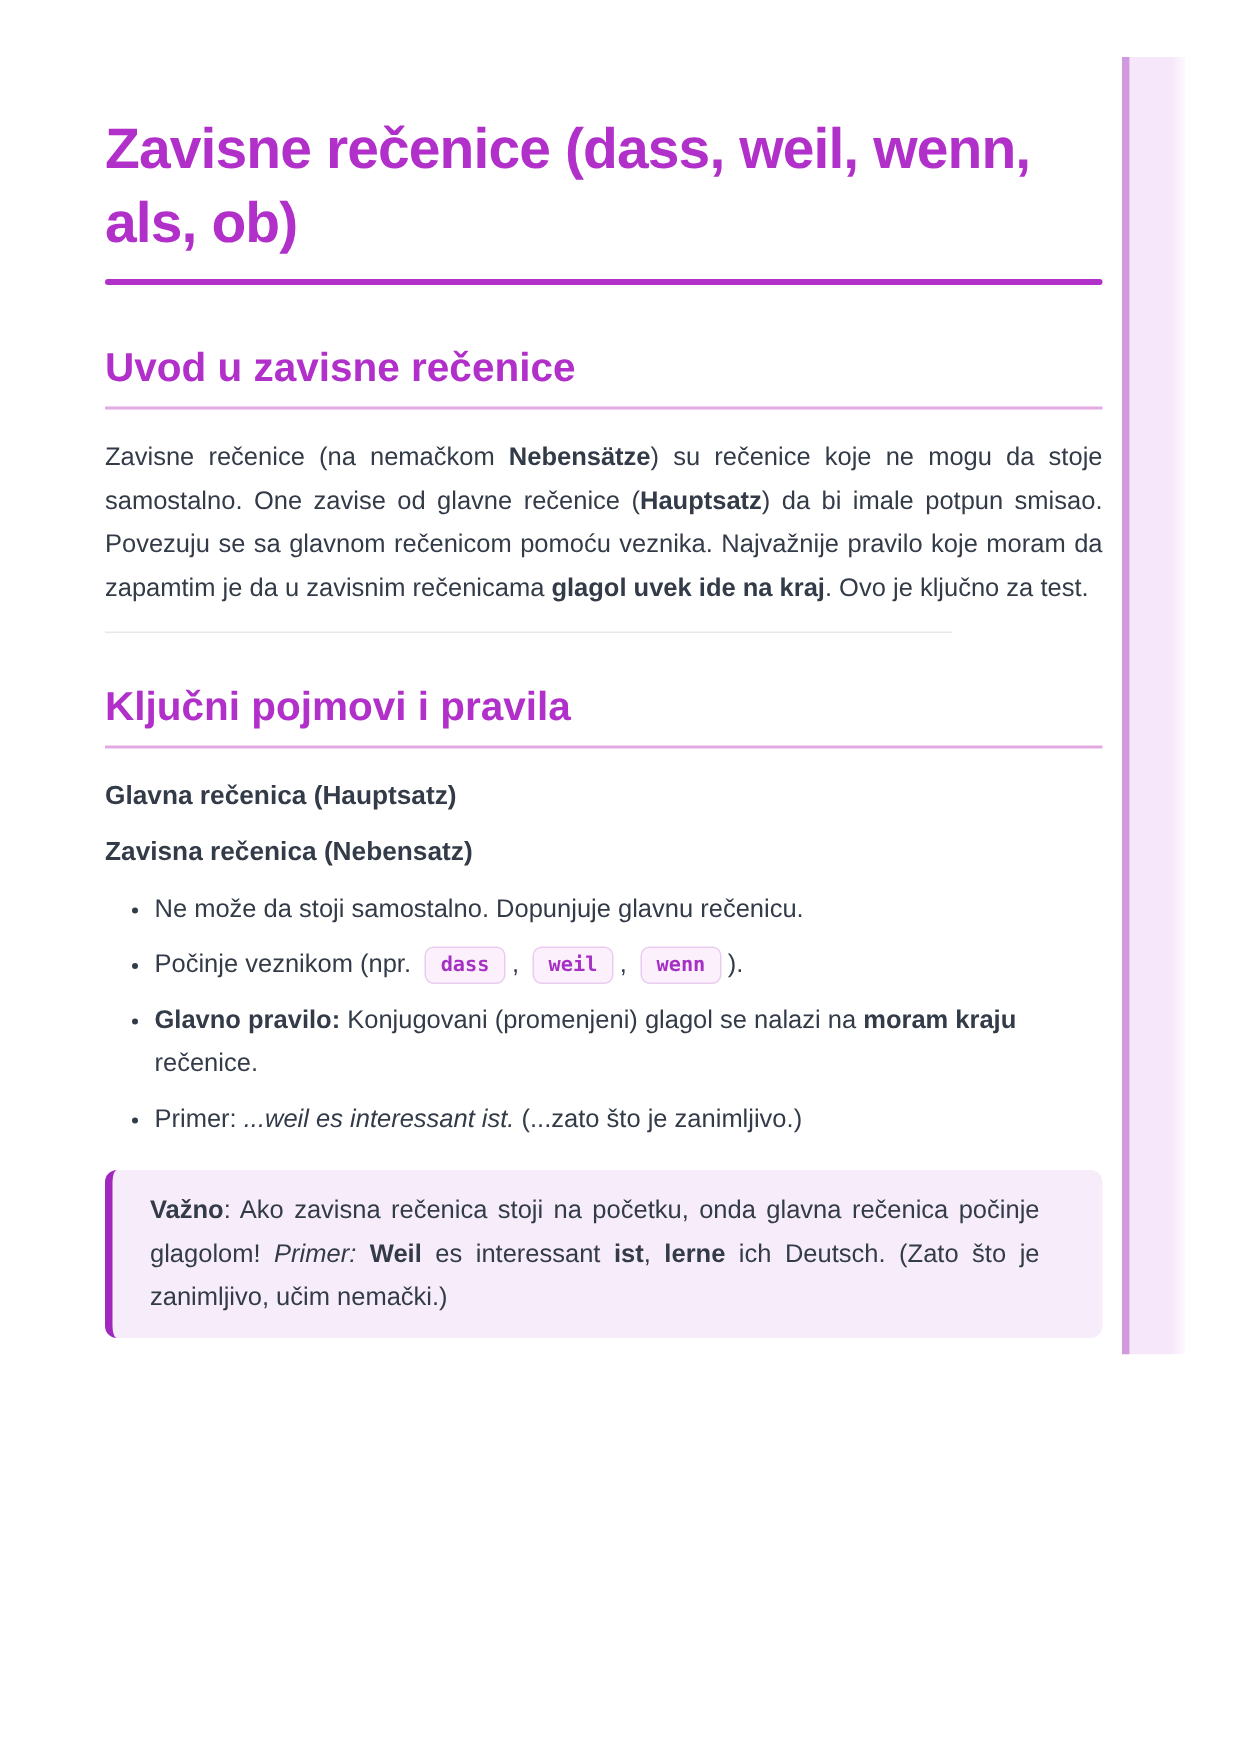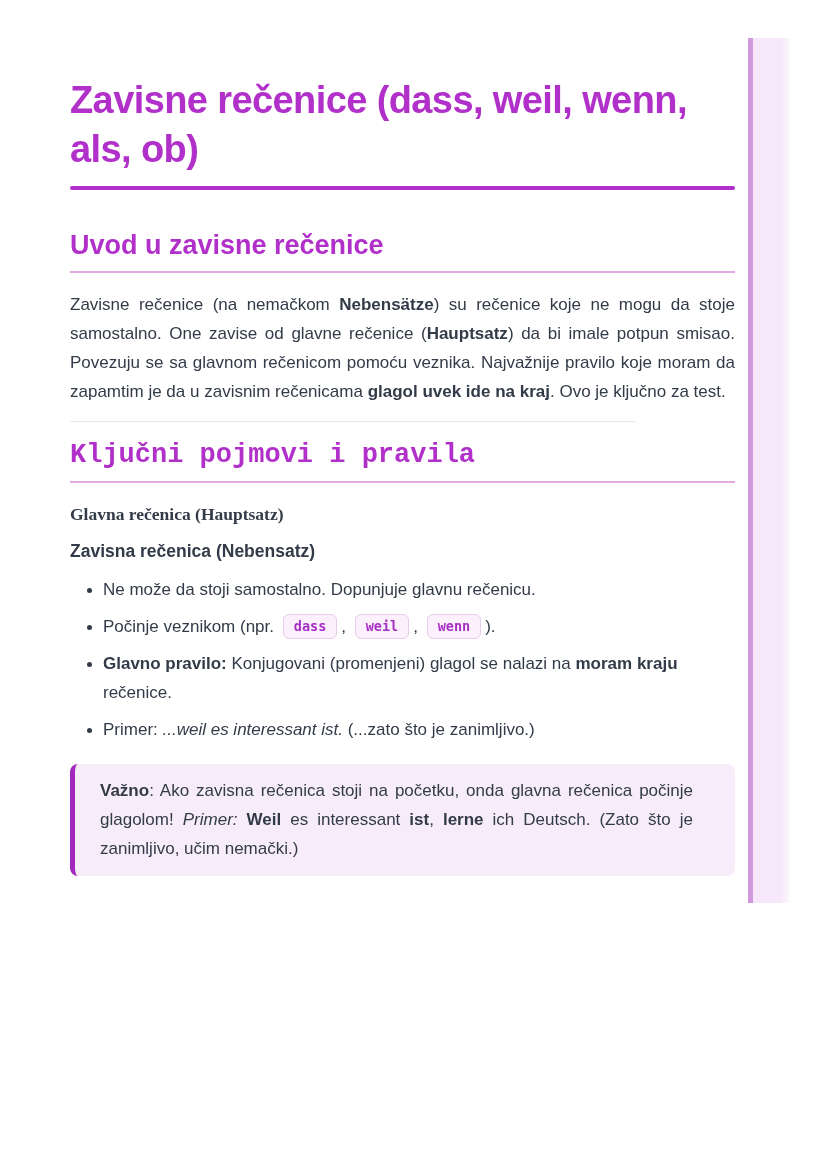--- a/index.html
+++ b/index.html
@@ -44,21 +44,21 @@
     border-radius:2px;
     margin-top:12px;
   }
   h2.section-heading{
     font-size:27px;
     line-height:34px;
     font-weight:700;
     color:var(--accent);
   }
   .h2-uvod{margin-top:38px;}
-  .h2-kljucni{margin-top:16px;font-family:Liberation Mono, monospace;}
+  .h2-kljucni{margin-top:32px;}
   .heading-rule{
     height:2px;
     background:var(--rule-light);
     margin-top:9px;
   }
   p.body-par{
     margin-top:17px;
     font-size:17px;
     line-height:29px;
     text-align:justify;
@@ -67,21 +67,21 @@
     margin-top:15px;
     width:565px;
     height:1px;
     background:var(--divider);
   }
   h3.sub-heading{
     font-size:17.5px;
     line-height:23px;
     font-weight:700;
   }
-  .h3-glavna{margin-top:20px;font-family:Liberation Serif, serif;}
+  .h3-glavna{margin-top:20px;}
   .h3-zavisna{margin-top:14px;}
   ul.bullets{
     margin-top:12px;
     padding-left:33px;
     font-size:17px;
     line-height:29px;
   }
   ul.bullets li{margin-bottom:8px;}
   ul.bullets li::marker{color:var(--text);font-size:15px;}
   .seg-n{font-style:normal;font-weight:400;}

